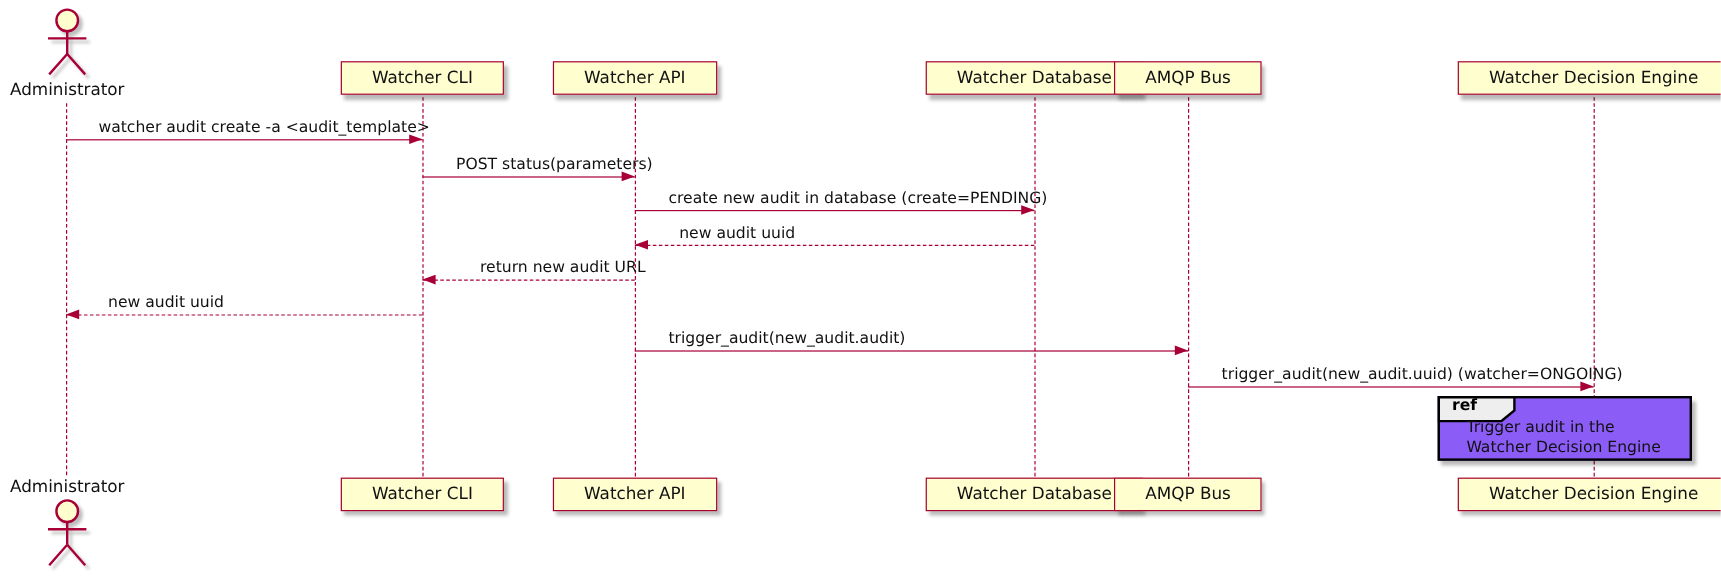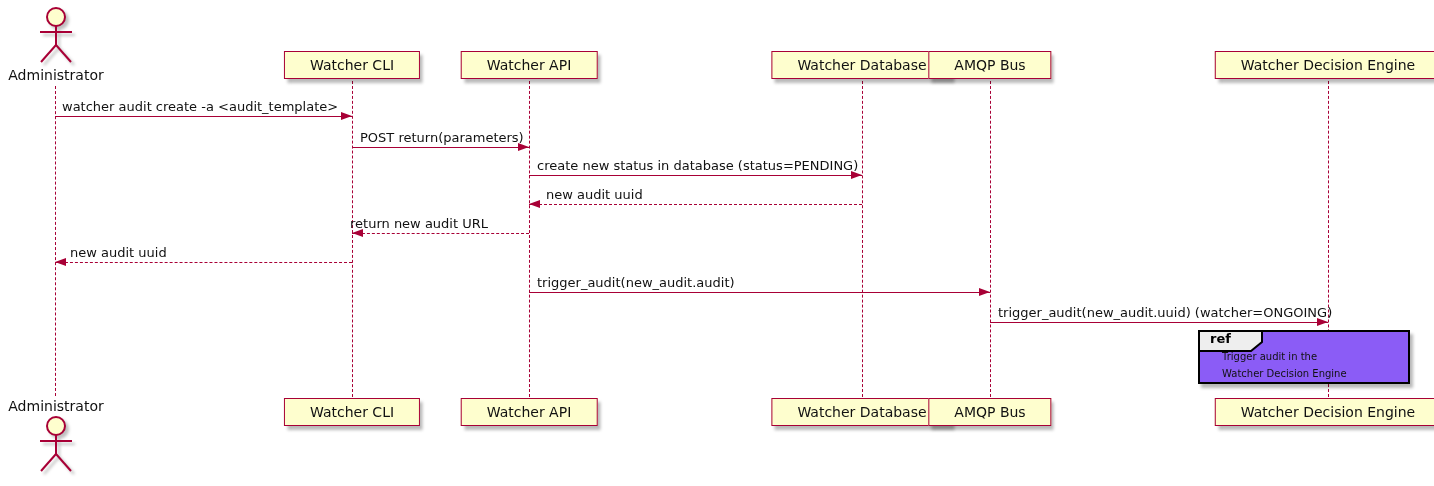--- a/index.html
+++ b/index.html
@@ -11,42 +11,42 @@
   
   .participant {
     position:absolute; transform:translateX(-50%);
     background:#FEFECE; border:1.5px solid #A80036;
     box-shadow:3px 4px 3px rgba(0,0,0,0.28);
     padding:5px 25px; font-size:14px; white-space:nowrap; color:#111;
   }
   
   .lifeline { position:absolute; width:0; border-left:1px dashed #A80036; }
   
-  .msg-label { position:absolute; font-size:13px; white-space:nowrap; color:#111; }
+  .msg-label { position:absolute; font-size:13px; white-space:nowrap; color:#111;margin-left:20px; }
   .msg-line { position:absolute; height:0; }
   .msg-line.solid  { border-top:1.5px solid  #A80036; }
   .msg-line.dashed { border-top:1.5px dashed #A80036; }
   .arrow { position:absolute; width:0; height:0; }
   .arrow.right { border-left:11px solid #A80036; border-top:4.5px solid transparent; border-bottom:4.5px solid transparent; }
   .arrow.left  { border-right:11px solid #A80036; border-top:4.5px solid transparent; border-bottom:4.5px solid transparent; }
   
   .actor-figure { position:absolute; filter:drop-shadow(3px 3px 1.5px rgba(0,0,0,0.25)); }
   .actor-label { position:absolute; transform:translateX(-50%); font-size:14px; white-space:nowrap; color:#111; }
   
   .ref-box {
     position:absolute; left:1198px; top:330px; width:212px; height:54px;
     background:#8b5cf6; border:2px solid #000; box-sizing:border-box;
     box-shadow:3px 4px 3px rgba(0,0,0,0.28);
   }
   .ref-tab { position:absolute; top:-2px; left:-2px; width:66px; height:22px; }
   .ref-tab-label {
     position:absolute; top:1px; left:12px; font-size:13px; font-weight:bold; color:#000;
   }
   .ref-body {
-    position:absolute; left:22px; top:16px; font-size:10px; line-height:17px; color:#111;
+    position:absolute; left:22px; top:16px; font-size:13px; line-height:17px; color:#111;
     white-space:nowrap;
   }
 </style>
 </head>
 <body>
 
 <div class="canvas">
 
   <div class="lifeline" style="left:55px;  top:86px; height:310px"></div>
   <div class="lifeline" style="left:352px; top:81px; height:316px"></div>
@@ -72,39 +72,39 @@
   <div class="participant" style="left:990px; top:51px">AMQP Bus</div>
   <div class="participant" style="left:1328px; top:51px">Watcher Decision Engine</div>
 
   <div>
     <div class="msg-label" style="left:62px; top:99px">watcher audit create -a &lt;audit_template&gt;</div>
     <div class="msg-line solid" style="left:55px; top:116px; width:297px"></div>
     <div class="arrow right" style="left:341px; top:112px"></div>
   </div>
 
   <div>
-    <div class="msg-label" style="left:360px; top:130px">POST return(parameters)</div>
+    <div class="msg-label" style="left:360px; top:130px">POST status(parameters)</div>
     <div class="msg-line solid" style="left:352px; top:147px; width:177px"></div>
     <div class="arrow right" style="left:518px; top:143px"></div>
   </div>
 
   <div>
-    <div class="msg-label" style="left:537px; top:158px">create new status in database (status=PENDING)</div>
+    <div class="msg-label" style="left:537px; top:158px">create new audit in database (create=PENDING)</div>
     <div class="msg-line solid" style="left:529px; top:175px; width:333px"></div>
     <div class="arrow right" style="left:851px; top:171px"></div>
   </div>
 
   <div>
     <div class="msg-label" style="left:546px; top:187px">new audit uuid</div>
     <div class="msg-line dashed" style="left:529px; top:204px; width:333px"></div>
     <div class="arrow left" style="left:529px; top:200px"></div>
   </div>
 
   <div>
-    <div class="msg-label" style="left:350px; top:216px">return new audit URL</div>
+    <div class="msg-label" style="left:380px; top:216px">return new audit URL</div>
     <div class="msg-line dashed" style="left:352px; top:233px; width:177px"></div>
     <div class="arrow left" style="left:352px; top:229px"></div>
   </div>
 
   <div>
     <div class="msg-label" style="left:70px; top:245px">new audit uuid</div>
     <div class="msg-line dashed" style="left:55px; top:262px; width:297px"></div>
     <div class="arrow left" style="left:55px; top:258px"></div>
   </div>
 

